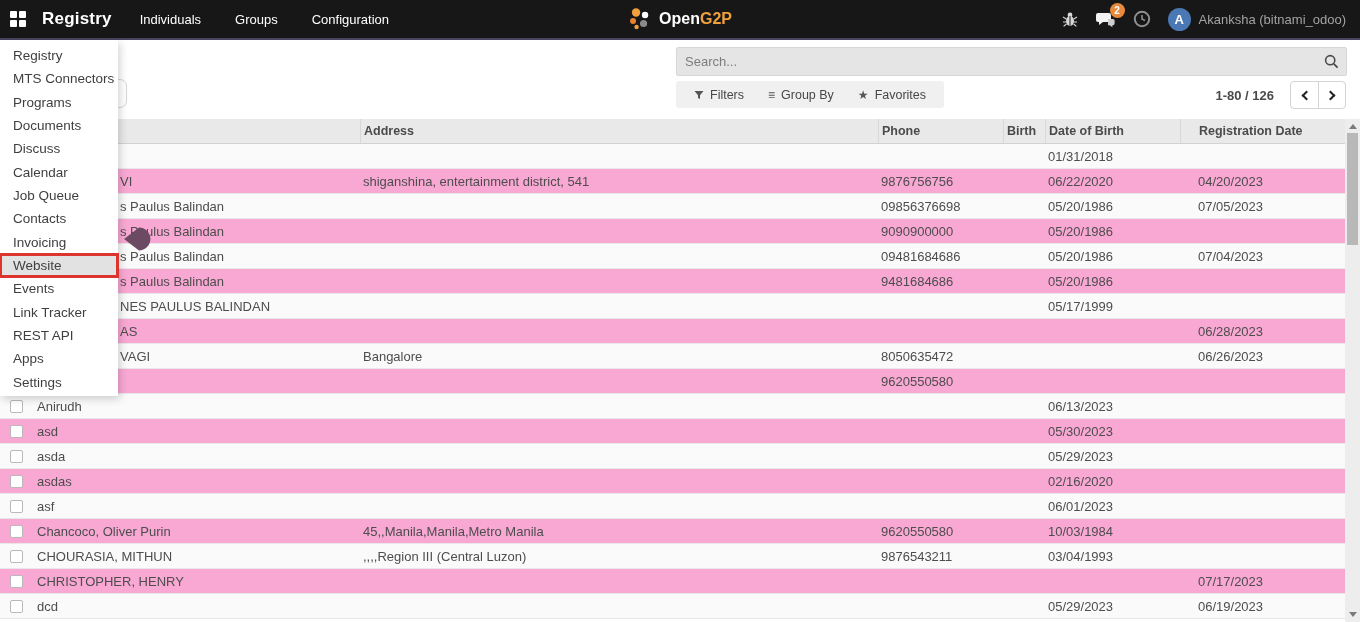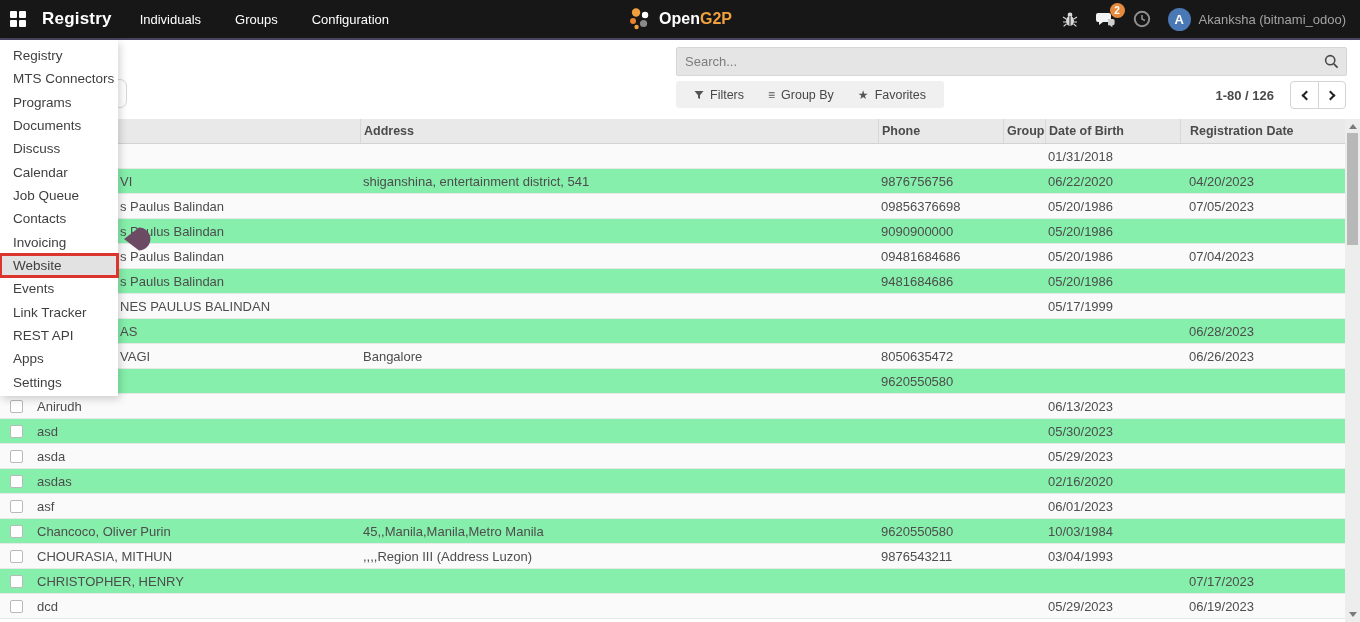--- a/index.html
+++ b/index.html
@@ -64,32 +64,32 @@
   .chev.left  { transform:rotate(45deg);  margin-left:3px; }
   .chev.right { transform:rotate(-135deg); margin-right:3px; }
 
   
   .listview { position:absolute; left:0; top:119px; right:15px; bottom:0; font-size:13px;
               color:#4d4d4d; }
   .thead { display:flex; height:25px; background:#e9e9e9; font-weight:bold;
            font-size:12.5px; color:#4b4b4b; border-bottom:1px solid #d2d2d2; }
   .thead .cell { border-left:1px solid #d8d8d8; display:flex; align-items:center; }
   .thead .cell:first-child { border-left:none; }
-  .trow { display:flex; height:25px; border-bottom:1px solid #e8e8e8; background:#86efac;
+  .trow { display:flex; height:25px; border-bottom:1px solid #e8e8e8; background:#f9a8d4;
           cursor:pointer; }
   .tbody .trow:nth-child(odd) { background:#fafafa; }
   .cell { display:flex; align-items:center; white-space:nowrap; overflow:hidden; }
   .c-check { width:33px; justify-content:center; }
   .c-name  { width:327px; padding-left:4px; }
   .c-name.clipped { padding-left:87px; }
   .c-addr  { width:518px; padding-left:3px; }
   .c-phone { width:125px; padding-left:3px; }
   .c-tags  { width:42px;  padding-left:3px; }
   .c-dob   { width:135px; padding-left:3px; }
-  .c-reg   { width:165px; padding-left:9px; }
+  .c-reg   { width:165px; padding-left:18px; }
   .cbx { width:13px; height:13px; border:1px solid #b9b9b9; border-radius:2px;
          background:#fff; }
 
   
   .vscroll { position:absolute; right:0; top:119px; width:15px; bottom:0;
              background:#ededed; }
   .vthumb { position:absolute; left:2px; right:2px; top:14px; height:112px;
             background:#b8b8b8; cursor:grab; }
   .varrow { position:absolute; left:4px; width:0; height:0;
             border-left:4px solid transparent; border-right:4px solid transparent; }
@@ -212,21 +212,21 @@
     </div>
   </div>
 </div>
 
 <div class="listview">
   <div class="thead">
     <div class="cell c-check"></div>
     <div class="cell c-name"></div>
     <div class="cell c-addr">Address</div>
     <div class="cell c-phone">Phone</div>
-    <div class="cell c-tags">Group</div>
+    <div class="cell c-tags">Birth</div>
     <div class="cell c-dob">Date of Birth</div>
     <div class="cell c-reg">Registration Date</div>
   </div>
   <div class="tbody">
       <div class="trow">
         <div class="cell c-check">
           <span class="cbx"></span>
         </div>
         <div class="cell c-name clipped"></div>
         <div class="cell c-addr"></div>
@@ -398,21 +398,21 @@
         <div class="cell c-phone">9620550580</div>
         <div class="cell c-tags"></div>
         <div class="cell c-dob">10/03/1984</div>
         <div class="cell c-reg"></div>
       </div>
       <div class="trow">
         <div class="cell c-check">
           <span class="cbx"></span>
         </div>
         <div class="cell c-name">CHOURASIA, MITHUN</div>
-        <div class="cell c-addr">,,,,Region III (Address Luzon)</div>
+        <div class="cell c-addr">,,,,Region III (Central Luzon)</div>
         <div class="cell c-phone">9876543211</div>
         <div class="cell c-tags"></div>
         <div class="cell c-dob">03/04/1993</div>
         <div class="cell c-reg"></div>
       </div>
       <div class="trow">
         <div class="cell c-check">
           <span class="cbx"></span>
         </div>
         <div class="cell c-name">CHRISTOPHER, HENRY</div>

